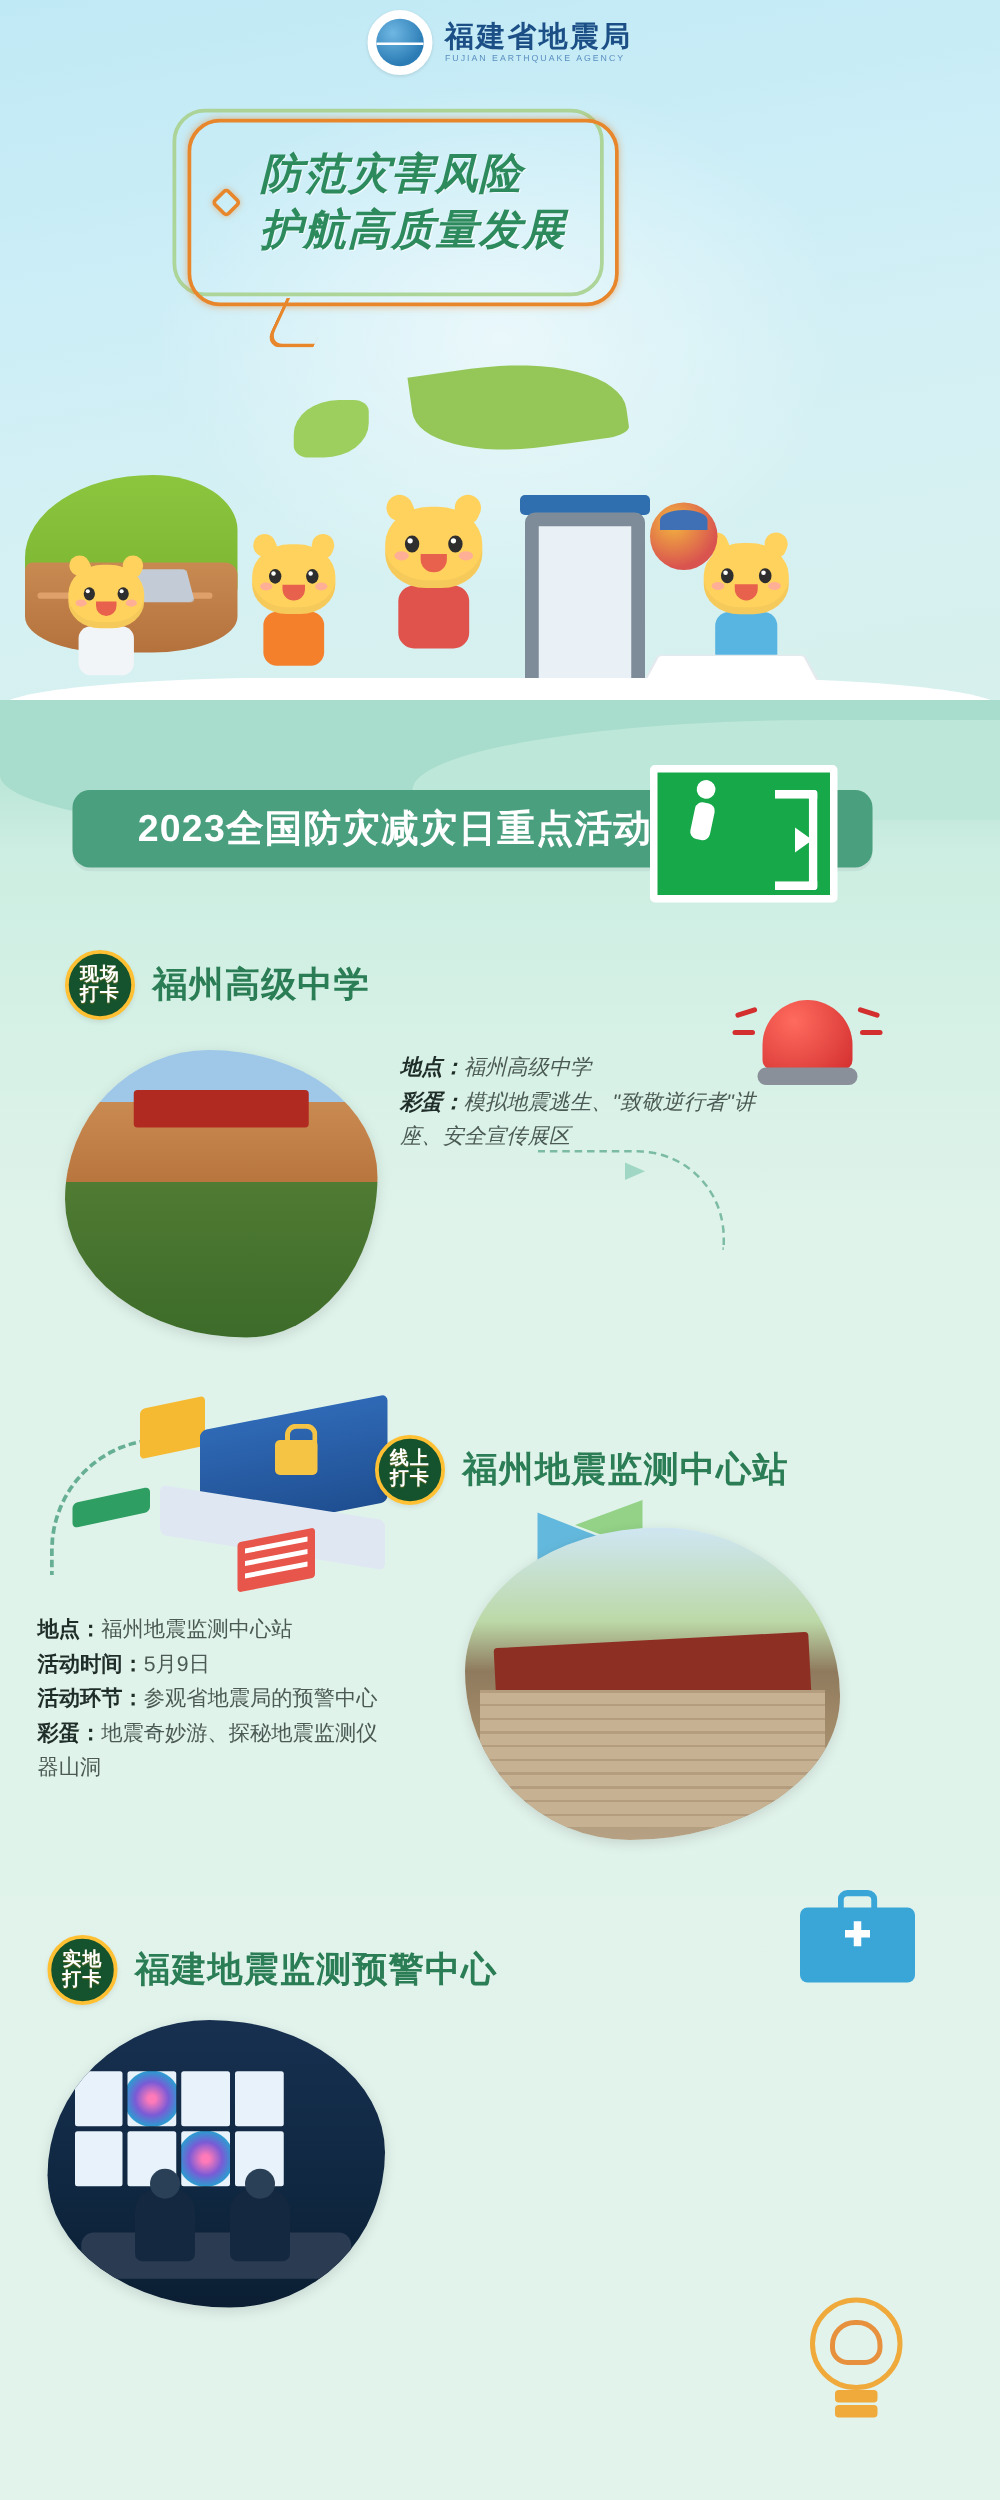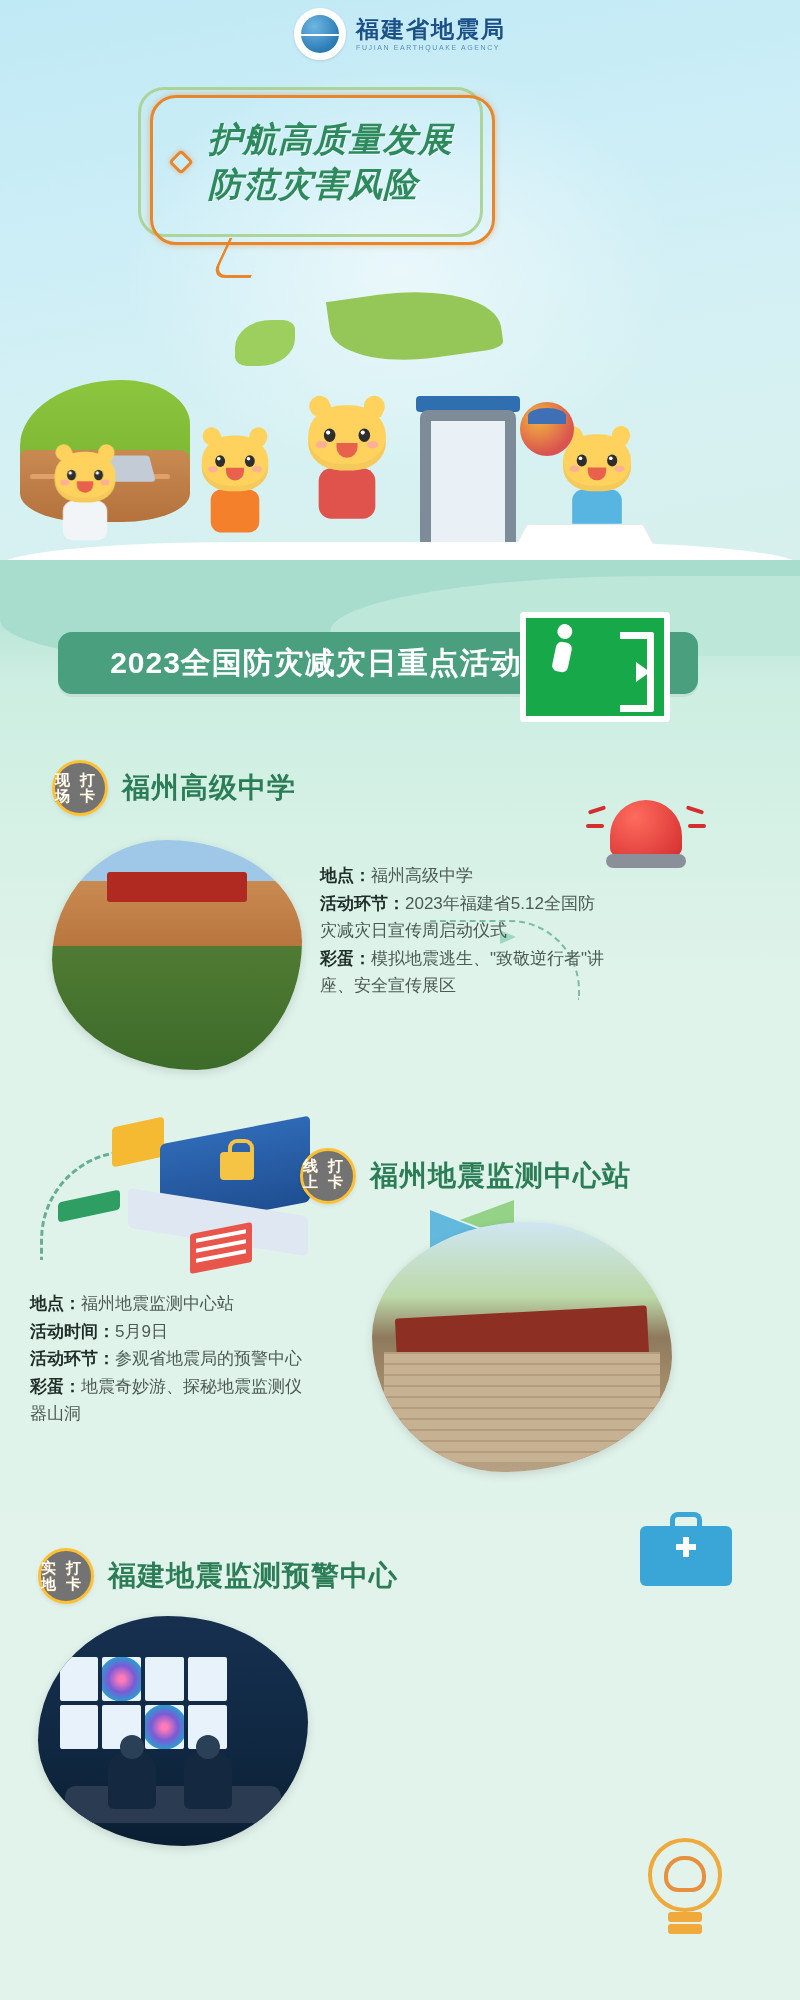--- a/index.html
+++ b/index.html
@@ -109,22 +109,22 @@
 
   
   .banner{position:absolute;left:58px;top:632px;width:640px;height:62px;
     background:#4a9f7f;border-radius:14px;display:flex;align-items:center;justify-content:center;
     box-shadow:0 3px 0 rgba(0,0,0,.05);}
   .banner-txt{color:#fff;font-size:30px;font-weight:bold;letter-spacing:1px;}
 
   
   .sec{position:absolute;left:0;width:800px;}
   .sec-head{display:flex;align-items:center;gap:14px;}
-  .badge{width:56px;height:56px;border-radius:50%;background:#737373;border:3px solid #ffc133;
-    display:flex;flex-direction:row;align-items:center;justify-content:center;flex:none;
+  .badge{width:56px;height:56px;border-radius:50%;background:#14532d;border:3px solid #ffc133;
+    display:flex;flex-direction:column;align-items:center;justify-content:center;flex:none;
     box-shadow:0 2px 4px rgba(0,0,0,.08);}
   .badge span{color:#fff;font-size:15px;font-weight:bold;line-height:1.05;letter-spacing:1px;
     text-shadow:0 1px 1px rgba(210,140,20,.45);}
   .sec-title{font-size:28px;font-weight:bold;color:#2b7d55;letter-spacing:1px;}
 
   .photo{position:absolute;background:#cfd8d4;overflow:hidden;
     box-shadow:0 3px 10px rgba(0,0,0,.12);}
   .photo.blob1{border-radius:46% 54% 42% 58%/52% 44% 56% 48%;}
   .photo.blob2{border-radius:52% 48% 56% 44%/46% 54% 46% 54%;}
   .photo.blob3{border-radius:48% 52% 46% 54%/54% 46% 54% 46%;}
@@ -243,22 +243,22 @@
       <div class="en">FUJIAN EARTHQUAKE AGENCY</div>
     </div>
   </div>
 
   <div class="bubble">
     <div class="frame-g"></div>
     <div class="frame-o"></div>
     <div class="diamond"></div>
     <div class="tail"></div>
     <div class="title-txt">
+      <span>防范灾害风险</span>
       <span>护航高质量发展</span>
-      <span>防范灾害风险</span>
     </div>
   </div>
 
   <div class="mascots">
     <div class="leaf"></div>
     <div class="leaf2"></div>
     <div class="mound"></div>
     <div class="mound-soil"></div>
     <div class="laptop"></div>
 
@@ -347,23 +347,22 @@
         <span>打卡</span>
       </div>
       <div class="sec-title">福州高级中学</div>
     </div>
   </div>
 
   <div class="photo blob1 p1" style="left:52px;top:840px;width:250px;height:230px;">
     <div class="sign"></div>
   </div>
 
-  <div class="details" style="left:320px;top:862px;width:290px;">
+  <div class="details" style="left:320px;top:840px;width:290px;font-style:italic;">
     <p><span class="lbl">地点：</span><span class="val">福州高级中学</span></p>
-    <p><span class="lbl">活动环节：</span><span class="val">2023年福建省5.12全国防灾减灾日宣传周启动仪式</span></p>
     <p><span class="lbl">彩蛋：</span><span class="val">模拟地震逃生、"致敬逆行者"讲座、安全宣传展区</span></p>
   </div>
 
   <div class="dashed"></div>
   <div class="greenbar"></div>
   <div class="folder"></div>
   <div class="laptop-iso">
     <div class="screen"></div>
     <div class="lock"></div>
     <div class="base"></div>

